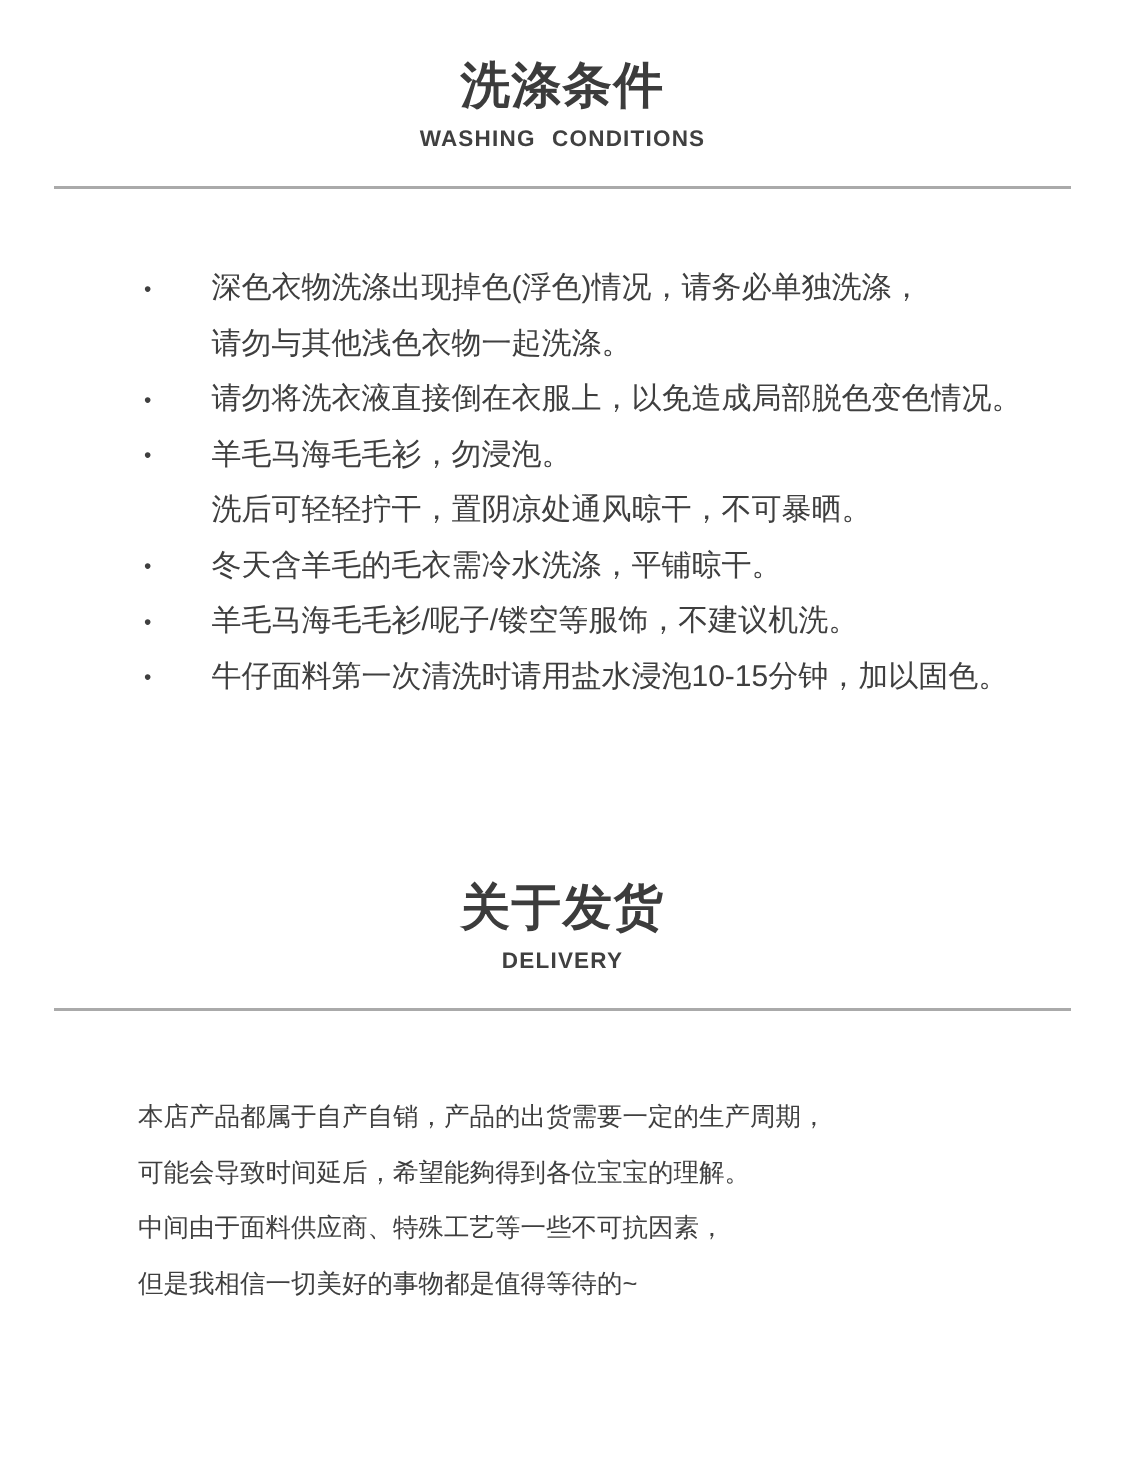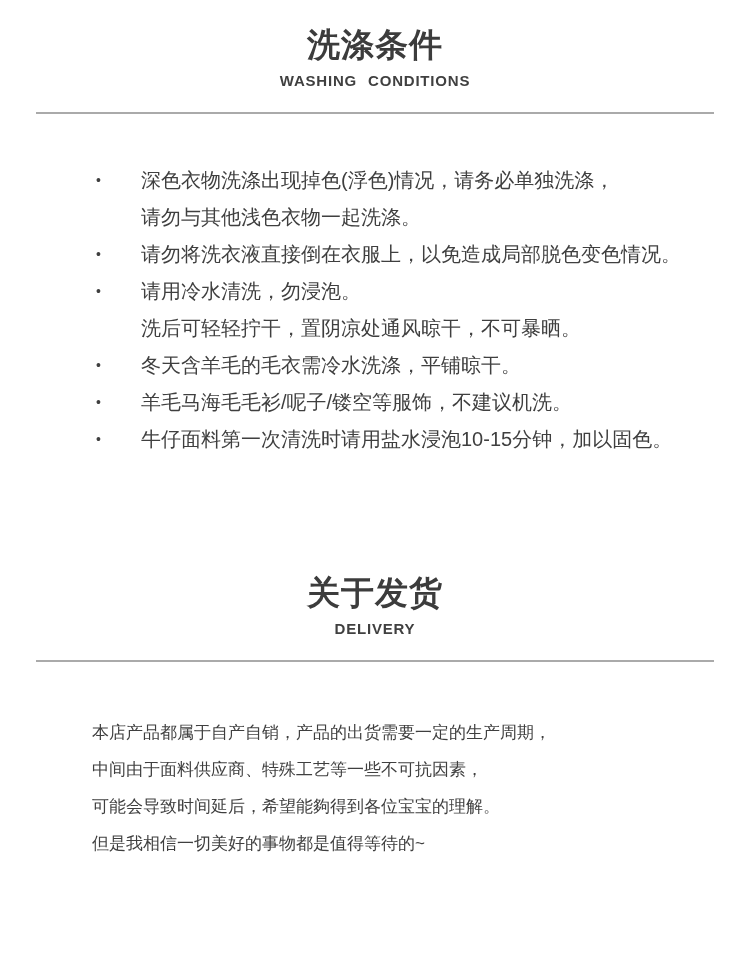--- a/index.html
+++ b/index.html
@@ -11,21 +11,21 @@
     width: 750px;
     height: 979px;
     font-family: "Liberation Sans", "DejaVu Sans", sans-serif;
     color: #3f3f3f;
     overflow: hidden;
   }
   .section-header {
     text-align: center;
   }
   .section-header.first {
-    padding-top: 24px;
+    padding-top: 36px;
   }
   .section-header.second {
     padding-top: 114px;
   }
   .section-title {
     font-size: 33px;
     font-weight: bold;
     line-height: 42px;
     letter-spacing: 1px;
     color: #3c3c3c;
@@ -96,21 +96,21 @@
     </div>
     <div class="bullet-item">
       <span class="dot">•</span>
       <div class="bullet-lines">
         <div class="line">请勿将洗衣液直接倒在衣服上，以免造成局部脱色变色情况。</div>
       </div>
     </div>
     <div class="bullet-item">
       <span class="dot">•</span>
       <div class="bullet-lines">
-        <div class="line">请用冷水清洗，勿浸泡。</div>
+        <div class="line">羊毛马海毛毛衫，勿浸泡。</div>
         <div class="line">洗后可轻轻拧干，置阴凉处通风晾干，不可暴晒。</div>
       </div>
     </div>
     <div class="bullet-item">
       <span class="dot">•</span>
       <div class="bullet-lines">
         <div class="line">冬天含羊毛的毛衣需冷水洗涤，平铺晾干。</div>
       </div>
     </div>
     <div class="bullet-item">
@@ -130,17 +130,17 @@
 
 <div class="section">
   <div class="section-header second">
     <div class="section-title">关于发货</div>
     <div class="section-subtitle">DELIVERY</div>
   </div>
   <div class="divider"></div>
 
   <div class="paragraph">
     <div class="line">本店产品都属于自产自销，产品的出货需要一定的生产周期，</div>
+    <div class="line">可能会导致时间延后，希望能夠得到各位宝宝的理解。</div>
     <div class="line">中间由于面料供应商、特殊工艺等一些不可抗因素，</div>
-    <div class="line">可能会导致时间延后，希望能夠得到各位宝宝的理解。</div>
     <div class="line">但是我相信一切美好的事物都是值得等待的~</div>
   </div>
 </div>
 
 </body></html>

